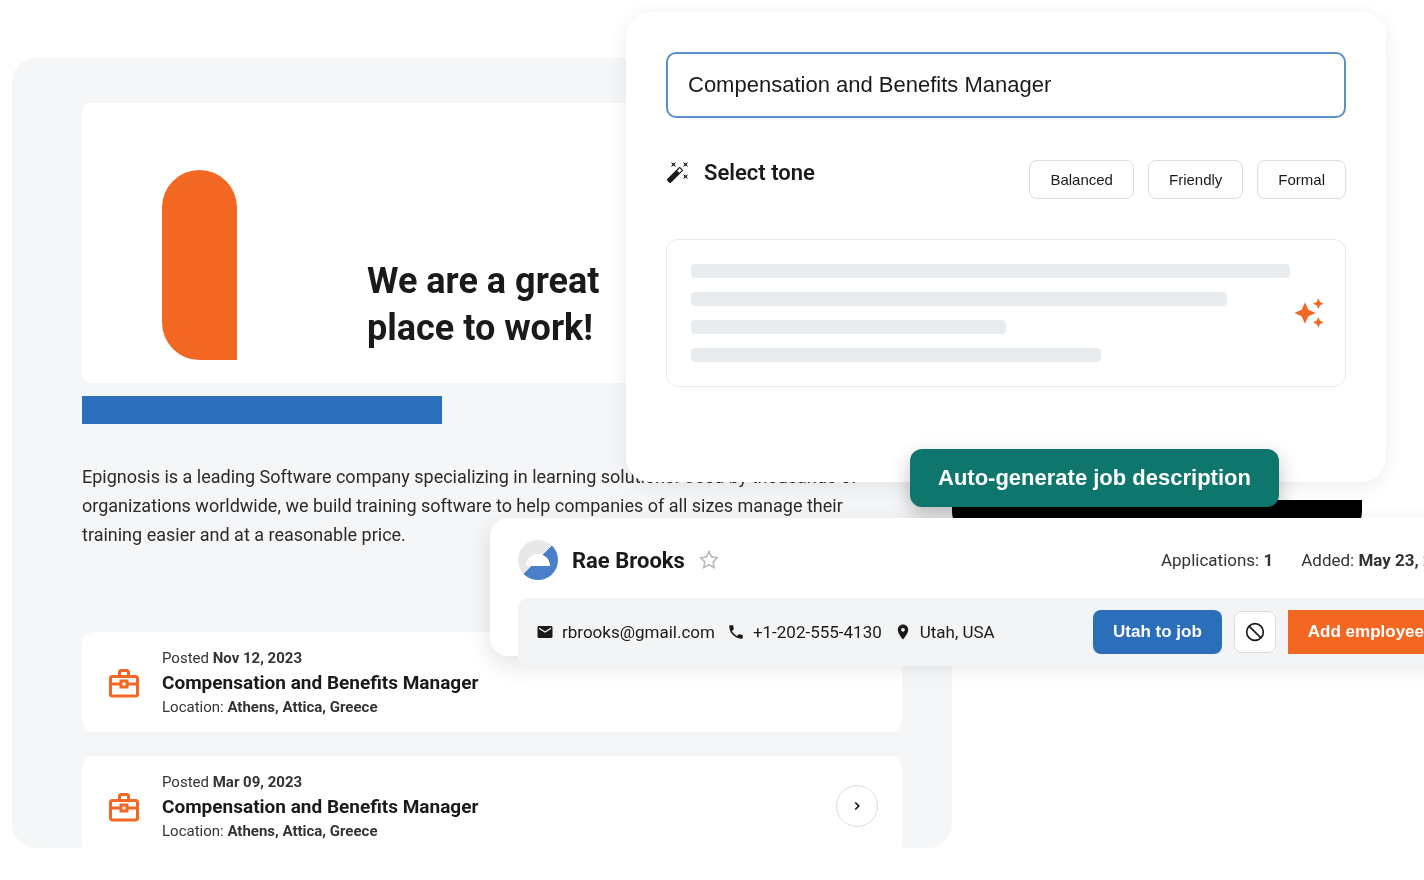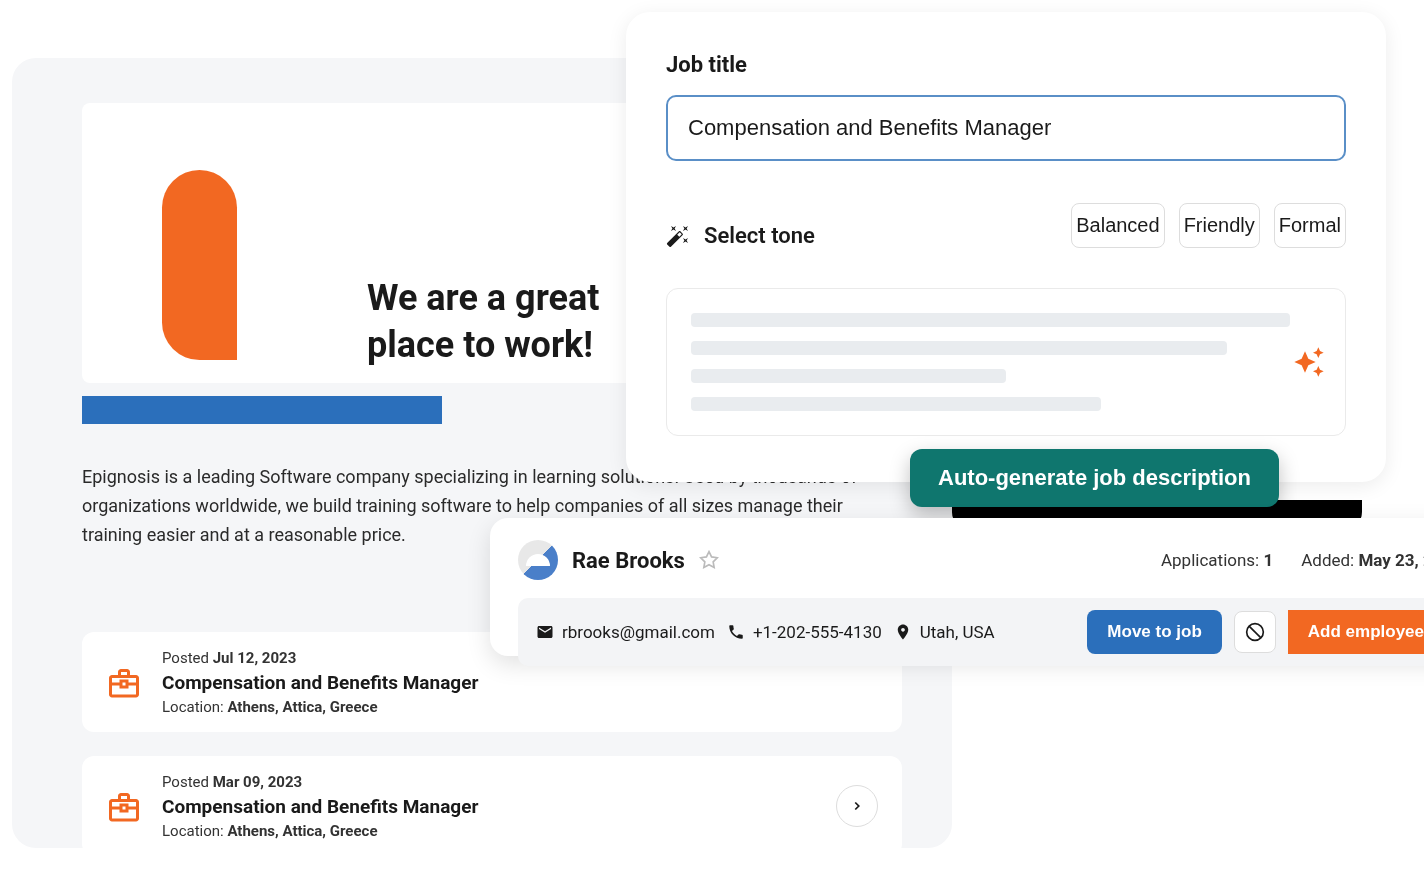--- a/index.html
+++ b/index.html
@@ -46,21 +46,20 @@
     }
     
     .hero-text {
       position: absolute;
       left: 355px;
       top: 200px;
       font-size: 36px;
       font-weight: 700;
       color: #1a1a1a;
       line-height: 1.3;
-      margin-top: 17px;
     }
     
     .blue-bar {
       position: absolute;
       left: 70px;
       top: 338px;
       width: 360px;
       height: 28px;
       background: #2b6fbb;
     }
@@ -167,37 +166,37 @@
       padding: 18px 20px;
       font-size: 22px;
       border: 2px solid #5a8fc7;
       border-radius: 10px;
       color: #1a1a1a;
       outline: none;
     }
     
     .tone-row {
       display: flex;
-      align-items: flex-end;
+      align-items: flex-start;
       margin-top: 42px;
       gap: 14px;
     }
     
     .magic-icon { width: 24px; height: 24px; }
     
     .tone-label {
       font-size: 22px;
       font-weight: 600;
       color: #1a1a1a;
       flex: 1;
     }
     
     .tone-btn {
-      padding: 10px 4px;
-      font-size: 20px;
+      padding: 10px 20px;
+      font-size: 15px;
       border: 1px solid #ddd;
       background: #fff;
       border-radius: 8px;
       cursor: pointer;
       color: #1a1a1a;
     }
     
     .placeholder-box {
       margin-top: 40px;
       padding: 24px;
@@ -382,21 +381,21 @@
   <div class="section-title">Open jobs</div>
 
   <div class="job-card job-card-1">
     <div class="briefcase-icon">
       <svg viewBox="0 0 24 24" fill="#f26822">
           <path d="M20 6h-4V4c0-1.1-.9-2-2-2h-4c-1.1 0-2 .9-2 2v2H4c-1.1 0-2 .9-2 2v11c0 1.1.9 2 2 2h16c1.1 0 2-.9 2-2V8c0-1.1-.9-2-2-2zM10 4h4v2h-4V4zm10 15H4v-6h5v2h6v-2h5v6zm-7-6h-2v-2h2v2zm7-2h-5V9H9v2H4V8h16v3z"></path>
         </svg>
     </div>
     <div class="job-info">
       <div class="job-posted">
-        <span>Posted </span><span class="date">Jul 12, 2023</span>
+        <span>Posted </span><span class="date">Nov 12, 2023</span>
       </div>
       <div class="job-title">Compensation and Benefits Manager</div>
       <div class="job-location">
         <span>Location: </span><span class="loc">Athens, Attica, Greece</span>
       </div>
     </div>
   </div>
 
   <div class="job-card job-card-2">
     <div class="briefcase-icon">
@@ -415,21 +414,20 @@
     </div>
     <button class="chevron-btn">
       <svg width="14" height="14" viewBox="0 0 24 24" fill="none" stroke="#1a1a1a" stroke-width="3">
           <path d="M9 18l6-6-6-6"></path>
         </svg>
     </button>
   </div>
 </div>
 
 <div class="ai-panel">
-  <div class="field-label">Job title</div>
   <input class="job-input" type="text" value="Compensation and Benefits Manager" style="">
   
   <div class="tone-row">
     <svg class="magic-icon" viewBox="0 0 24 24" fill="#1a1a1a">
       <path d="M7.5 5.6L5 7l1.4-2.5L5 2l2.5 1.4L10 2 8.6 4.5 10 7 7.5 5.6zM19.5 15.4L22 14l-1.4 2.5L22 19l-2.5-1.4L17 19l1.4-2.5L17 14l2.5 1.4zM22 2l-1.4 2.5L22 7l-2.5-1.4L17 7l1.4-2.5L17 2l2.5 1.4L22 2zm-8.66 10.78l2.44-2.44-2.12-2.12-2.44 2.44 2.12 2.12zm1.03-5.49l2.34 2.34c.39.39.39 1.02 0 1.41L4.93 22.83c-.39.39-1.02.39-1.41 0L1.17 20.49c-.39-.39-.39-1.02 0-1.41L12.96 7.29c.39-.39 1.02-.39 1.41 0z"></path>
     </svg>
     <div class="tone-label">Select tone</div>
     <button class="tone-btn">Balanced</button>
     <button class="tone-btn">Friendly</button>
     <button class="tone-btn">Formal</button>
@@ -475,21 +473,21 @@
         </svg>
       <span>+1-202-555-4130</span>
     </div>
     <div class="detail-item">
       <svg viewBox="0 0 24 24" fill="#1a1a1a">
           <path d="M12 2C8.13 2 5 5.13 5 9c0 5.25 7 13 7 13s7-7.75 7-13c0-3.87-3.13-7-7-7zm0 9.5c-1.38 0-2.5-1.12-2.5-2.5s1.12-2.5 2.5-2.5 2.5 1.12 2.5 2.5-1.12 2.5-2.5 2.5z"></path>
         </svg>
       <span>Utah, USA</span>
     </div>
     <div class="spacer"></div>
-    <button class="move-btn">Move to job</button>
+    <button class="move-btn">Utah to job</button>
     <button class="block-btn">
       <svg width="20" height="20" viewBox="0 0 24 24" fill="none" stroke="#1a1a1a" stroke-width="2">
           <circle cx="12" cy="12" r="10"></circle>
           <line x1="4.93" y1="4.93" x2="19.07" y2="19.07"></line>
         </svg>
     </button>
     <button class="add-btn">Add employee</button>
   </div>
 </div>
 

